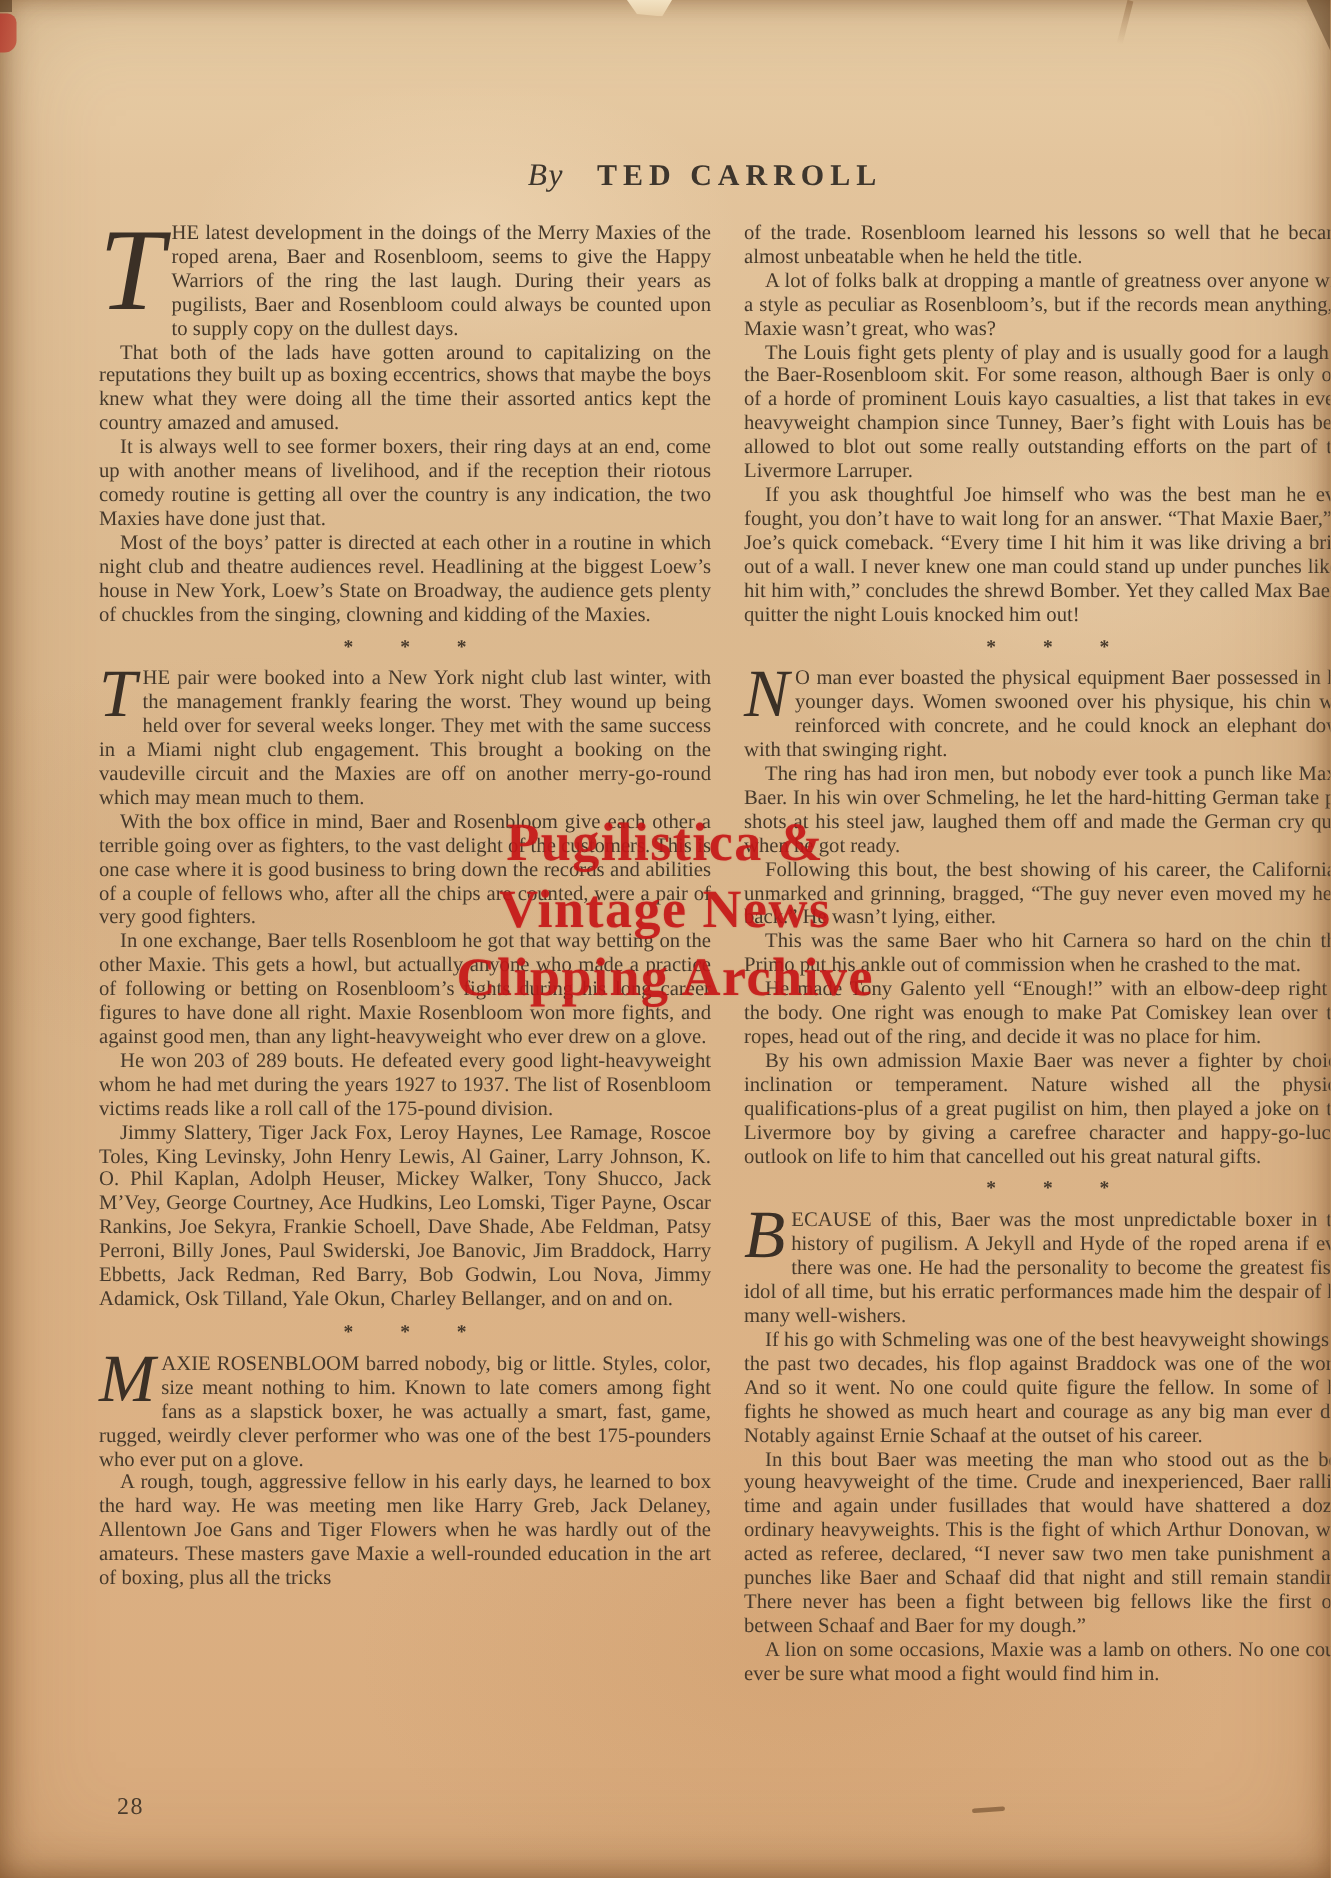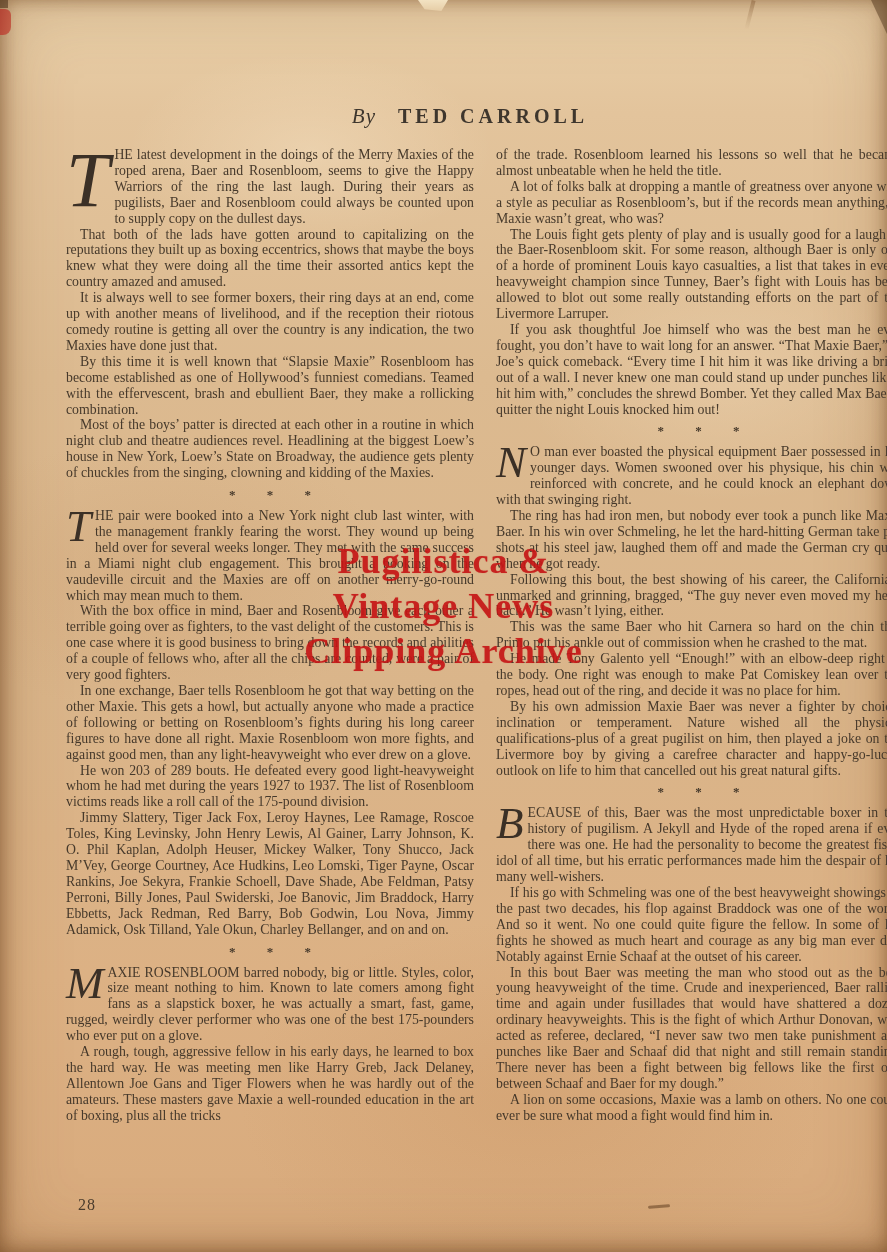--- a/index.html
+++ b/index.html
@@ -124,21 +124,20 @@
   <div class="smudge-bottom"></div>
 
   <div id="byline">
     <span class="byline-by">By</span><span class="byline-name">TED CARROLL</span>
   </div>
 
   <div id="col-left" class="col">
     <p><span class="dc dc-lg">T</span><span>HE latest development in the doings of the Merry Maxies of the roped arena, Baer and Rosenbloom, seems to give the Happy Warriors of the ring the last laugh. During their years as pugilists, Baer and Rosenbloom could always be counted upon to supply copy on the dullest days.</span></p>
     <p class="indent"><span>That both of the lads have gotten around to capitalizing on the reputations they built up as boxing eccentrics, shows that maybe the boys knew what they were doing all the time their assorted antics kept the country amazed and amused.</span></p>
     <p class="indent"><span>It is always well to see former boxers, their ring days at an end, come up with another means of livelihood, and if the reception their riotous comedy routine is getting all over the country is any indication, the two Maxies have done just that.</span></p>
-    <p class="indent"><span>By this time it is well known that “Slapsie Maxie” Rosenbloom has become established as one of Hollywood’s funniest comedians. Teamed with the effervescent, brash and ebullient Baer, they make a rollicking combination.</span></p>
     <p class="indent"><span>Most of the boys’ patter is directed at each other in a routine in which night club and theatre audiences revel. Headlining at the biggest Loew’s house in New York, Loew’s State on Broadway, the audience gets plenty of chuckles from the singing, clowning and kidding of the Maxies.</span></p>
     <div class="sep">* * *</div>
     <p><span class="dc dc-sm">T</span><span>HE pair were booked into a New York night club last winter, with the management frankly fearing the worst. They wound up being held over for several weeks longer. They met with the same success in a Miami night club engagement. This brought a booking on the vaudeville circuit and the Maxies are off on another merry-go-round which may mean much to them.</span></p>
     <p class="indent"><span>With the box office in mind, Baer and Rosenbloom give each other a terrible going over as fighters, to the vast delight of the customers. This is one case where it is good business to bring down the records and abilities of a couple of fellows who, after all the chips are counted, were a pair of very good fighters.</span></p>
     <p class="indent"><span>In one exchange, Baer tells Rosenbloom he got that way betting on the other Maxie. This gets a howl, but actually anyone who made a practice of following or betting on Rosenbloom’s fights during his long career figures to have done all right. Maxie Rosenbloom won more fights, and against good men, than any light-heavyweight who ever drew on a glove.</span></p>
     <p class="indent"><span>He won 203 of 289 bouts. He defeated every good light-heavyweight whom he had met during the years 1927 to 1937. The list of Rosenbloom victims reads like a roll call of the 175-pound division.</span></p>
     <p class="indent"><span>Jimmy Slattery, Tiger Jack Fox, Leroy Haynes, Lee Ramage, Roscoe Toles, King Levinsky, John Henry Lewis, Al Gainer, Larry Johnson, K. O. Phil Kaplan, Adolph Heuser, Mickey Walker, Tony Shucco, Jack M’Vey, George Courtney, Ace Hudkins, Leo Lomski, Tiger Payne, Oscar Rankins, Joe Sekyra, Frankie Schoell, Dave Shade, Abe Feldman, Patsy Perroni, Billy Jones, Paul Swiderski, Joe Banovic, Jim Braddock, Harry Ebbetts, Jack Redman, Red Barry, Bob Godwin, Lou Nova, Jimmy Adamick, Osk Tilland, Yale Okun, Charley Bellanger, and on and on.</span></p>
     <div class="sep">* * *</div>
     <p><span class="dc dc-sm">M</span><span>AXIE ROSENBLOOM barred nobody, big or little. Styles, color, size meant nothing to him. Known to late comers among fight fans as a slapstick boxer, he was actually a smart, fast, game, rugged, weirdly clever performer who was one of the best 175-pounders who ever put on a glove.</span></p>
     <p class="indent"><span>A rough, tough, aggressive fellow in his early days, he learned to box the hard way. He was meeting men like Harry Greb, Jack Delaney, Allentown Joe Gans and Tiger Flowers when he was hardly out of the amateurs. These masters gave Maxie a well-rounded education in the art of boxing, plus all the tricks</span></p>

